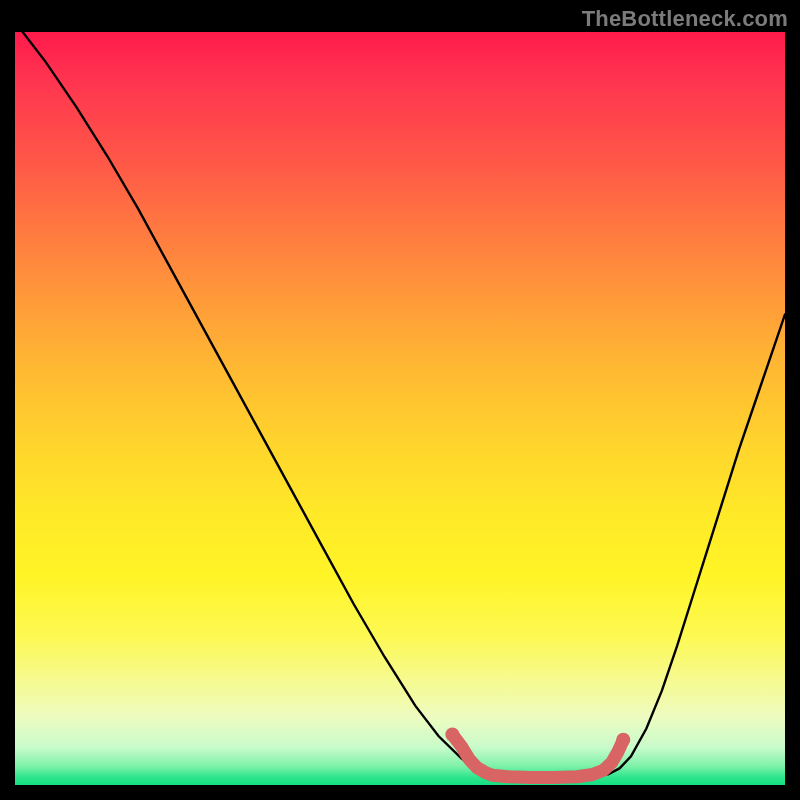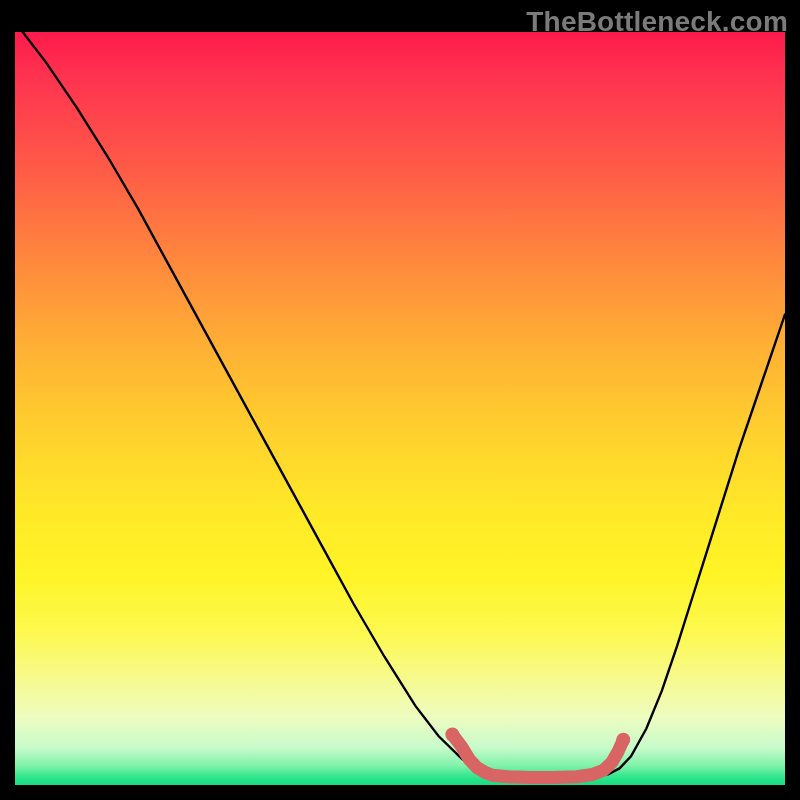--- a/index.html
+++ b/index.html
@@ -54,21 +54,21 @@
     position: absolute;
     left: 0;
     top: 0;
     width: 100%;
     height: 100%;
   }
   .watermark {
     position: absolute;
     top: 6px;
     right: 12px;
-    font-size: 28px;
+    font-size: 22px;
     font-weight: 600;
     color: #7b7b7b;
     letter-spacing: 0.2px;
     user-select: none;
   }
 </style>
 </head>
 <body>
 
 <div class="stage">

